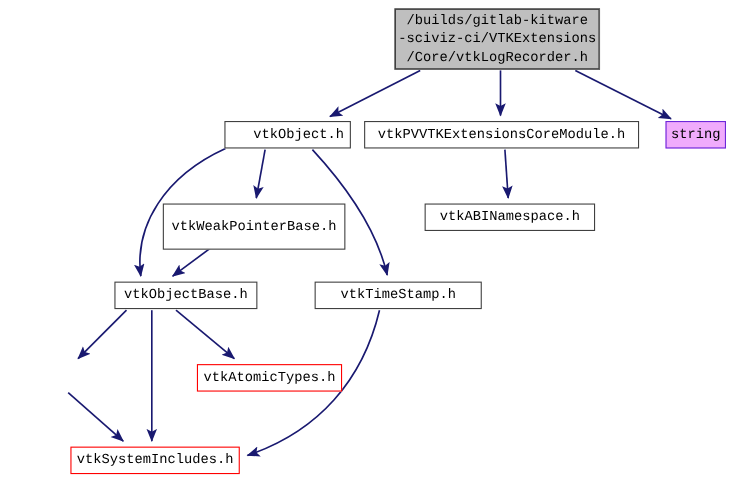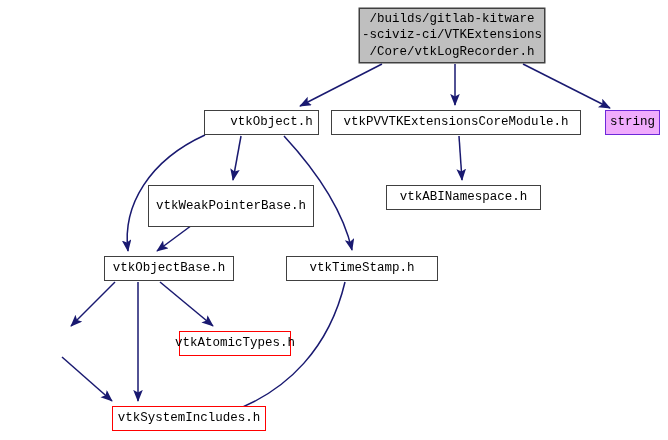--- a/index.html
+++ b/index.html
@@ -105,17 +105,17 @@
 
   <div class="node" style="left:148px;top:185px;width:166px;height:42px;">vtkWeakPointerBase.h</div>
 
   <div class="node" style="left:386px;top:185px;width:155px;height:25px;">vtkABINamespace.h</div>
 
   <div class="node" style="left:73px;top:256px;width:130px;height:25px;margin-left:31px;">vtkObjectBase.h</div>
 
   <div class="node" style="left:286px;top:256px;width:152px;height:25px;">vtkTimeStamp.h</div>
 
 
-  <div class="node redborder" style="left:179px;top:331px;width:112px;height:25px;">vtkAtomicTypes.h</div>
+  <div class="node redborder" style="left:179px;top:331px;width:132px;height:25px;">vtkAtomicTypes.h</div>
 
-  <div class="node redborder" style="left:64px;top:406px;width:154px;height:25px;margin-left:48px;">vtkSystemIncludes.h</div>
+  <div class="node redborder" style="left:64px;top:406px;width:154px;height:25px;">vtkSystemIncludes.h</div>
 
 </div>
 
 </body></html>

